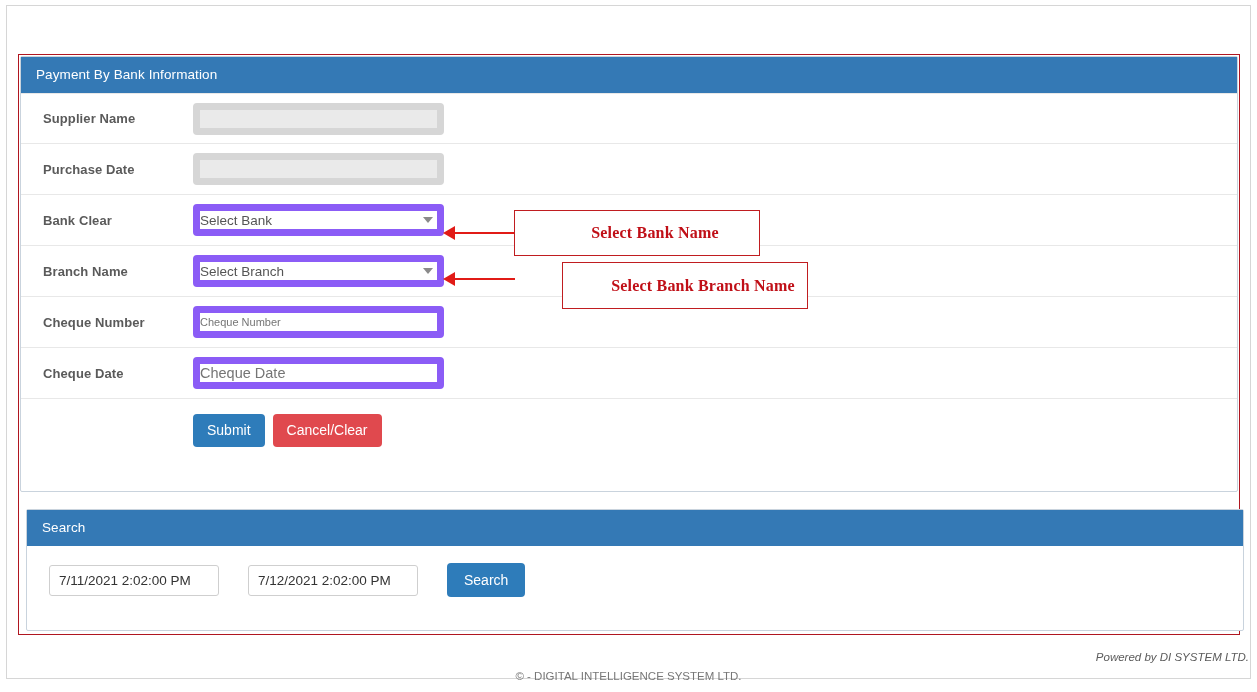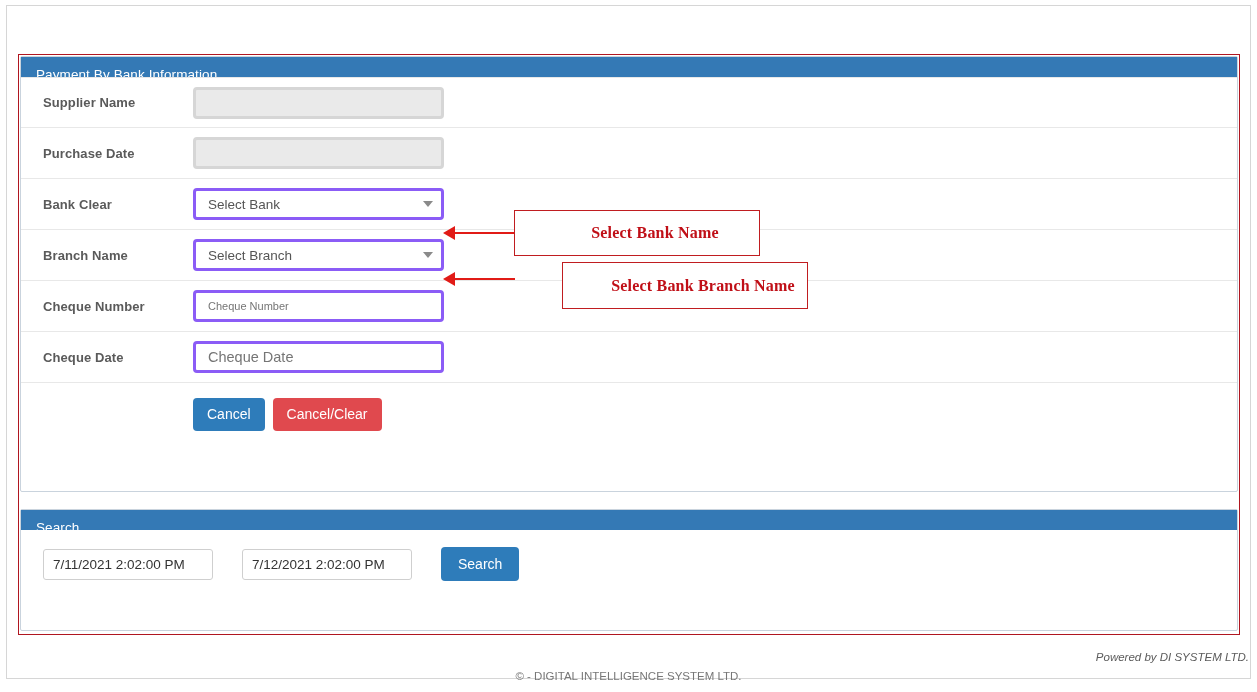--- a/index.html
+++ b/index.html
@@ -35,26 +35,26 @@
   }
 
   
   .panel {
     position: absolute;
     background: #ffffff;
     border: 1px solid #c9d3dd;
     border-radius: 2px;
   }
   .panel-main { left: 1px; top: 1px; width: 1218px; height: 436px; }
-  .panel-search { left: 1px; top: 454px; width: 1218px; height: 122px; }
+  .panel-search { left: 7px; top: 454px; width: 1218px; height: 122px; }
 
   .panel-head {
     background: #3479b5;
     color: #ffffff;
-    height: 20px;
+    height: 36px;
     line-height: 36px;
     padding: 0 4px 0 15px;
     font-size: 13.5px;
     letter-spacing: .1px;
   }
   .panel-body { position: relative; padding: 0; }
 
   
   .form-row {
     display: flex;
@@ -72,27 +72,27 @@
     flex: 0 0 150px;
     font-size: 13px;
     color: #5a5a5a;
     font-weight: bold;
     letter-spacing: .1px;
   }
 
   .ctl {
     width: 251px;
     height: 32px;
-    border: 3px solid #8b5cf6;
+    border: 7px solid #8b5cf6;
     border-radius: 4px;
     background: #ffffff;
     font-family: "Liberation Sans", sans-serif;
     font-size: 13.5px;
     color: #555555;
-    padding: 0 12px;
+    padding: 0 0;
     line-height: 30px;
     outline: none;
   }
   .ctl.readonly {
     background: #eaeaea;
     border-color: #d6d6d6;
   }
   .ctl.ph-small { font-size: 11px; color: #b7b7b7; }
   .ctl.ph-big   { font-size: 14.5px; color: #b5b5b5; }
 
@@ -244,21 +244,21 @@
           <input class="ctl ph-small" type="text" placeholder="Cheque Number" style="">
         </div>
 
         <div class="form-row">
           <div class="field-label">Cheque Date</div>
           <input class="ctl ph-big" type="text" placeholder="Cheque Date" style="">
         </div>
 
         <div class="form-row actions">
           <div class="actions-inner">
-            <button class="btn btn-blue">Cancel</button>
+            <button class="btn btn-blue">Submit</button>
             <button class="btn btn-red">Cancel/Clear</button>
           </div>
         </div>
 
       </div>
     </div>
 
     <div class="panel panel-search">
       <div class="panel-head">Search</div>
       <div class="search-body">

